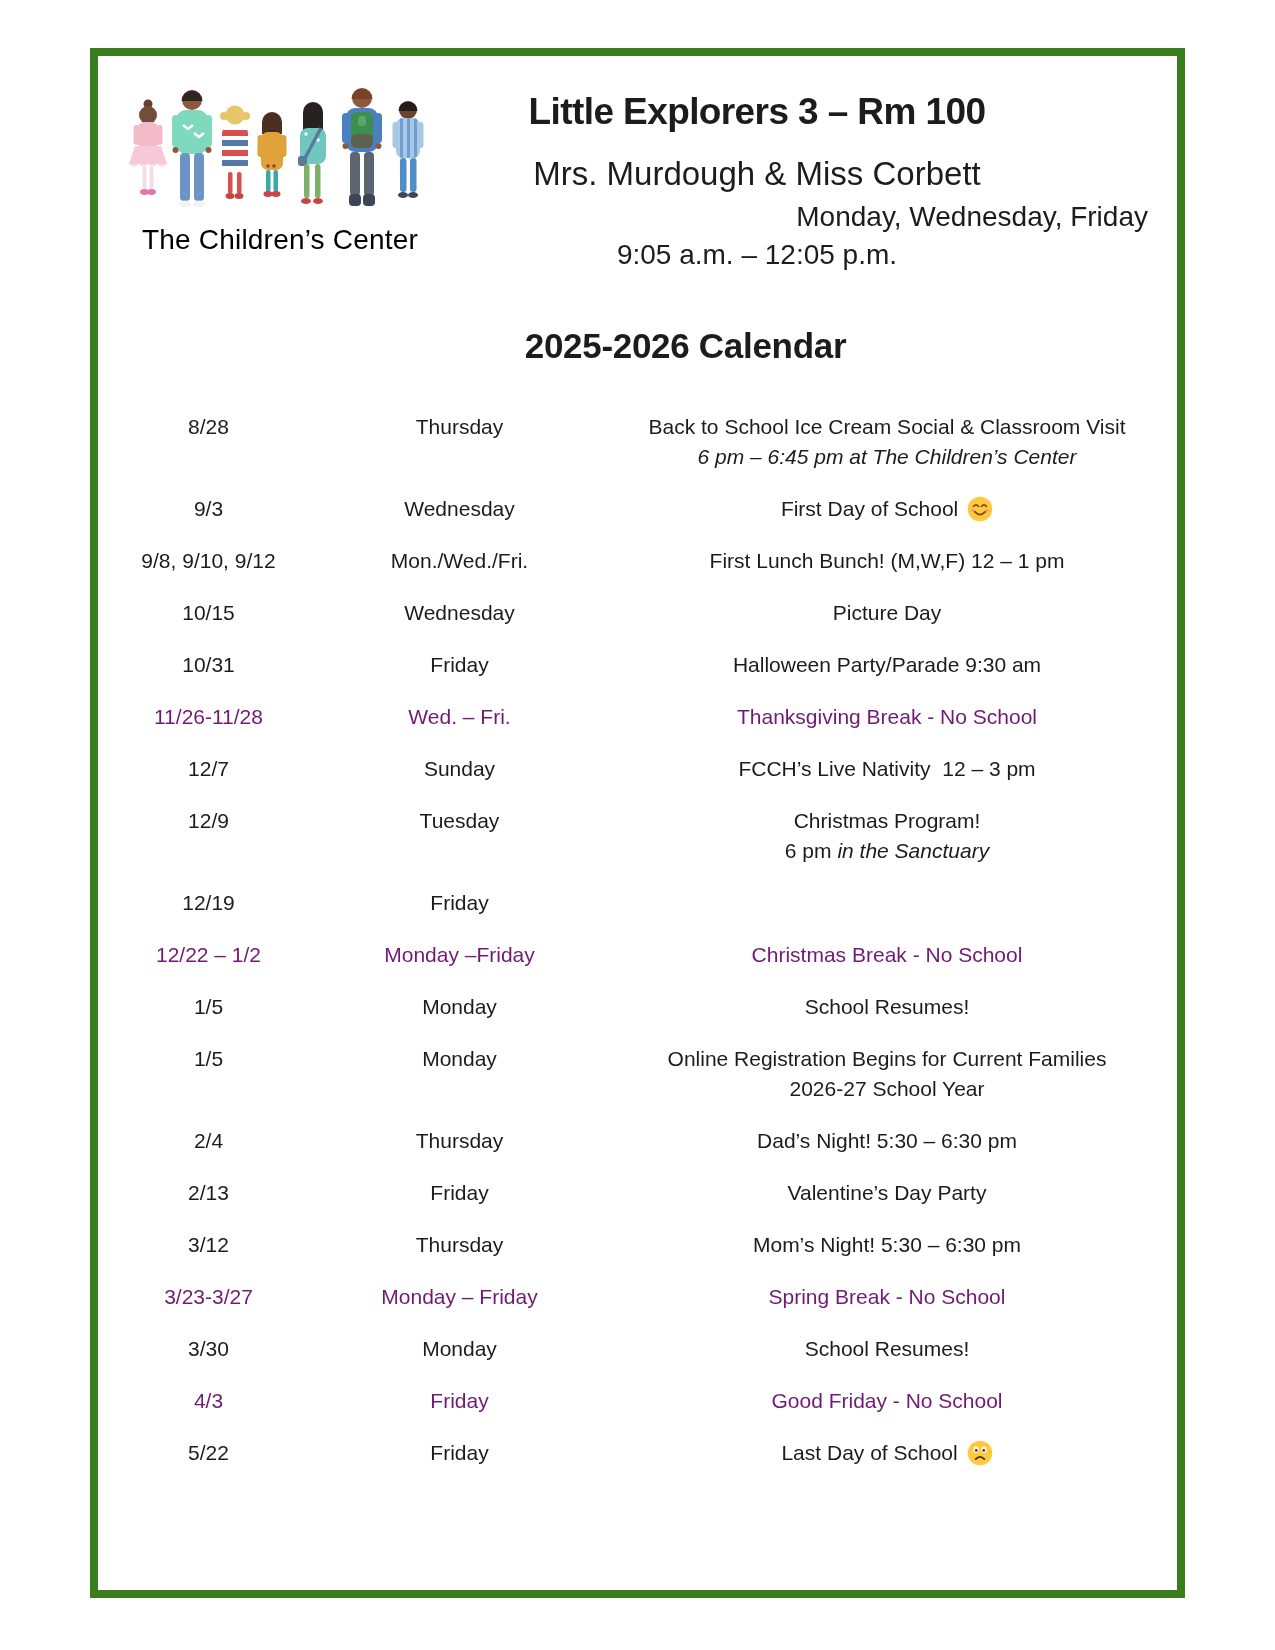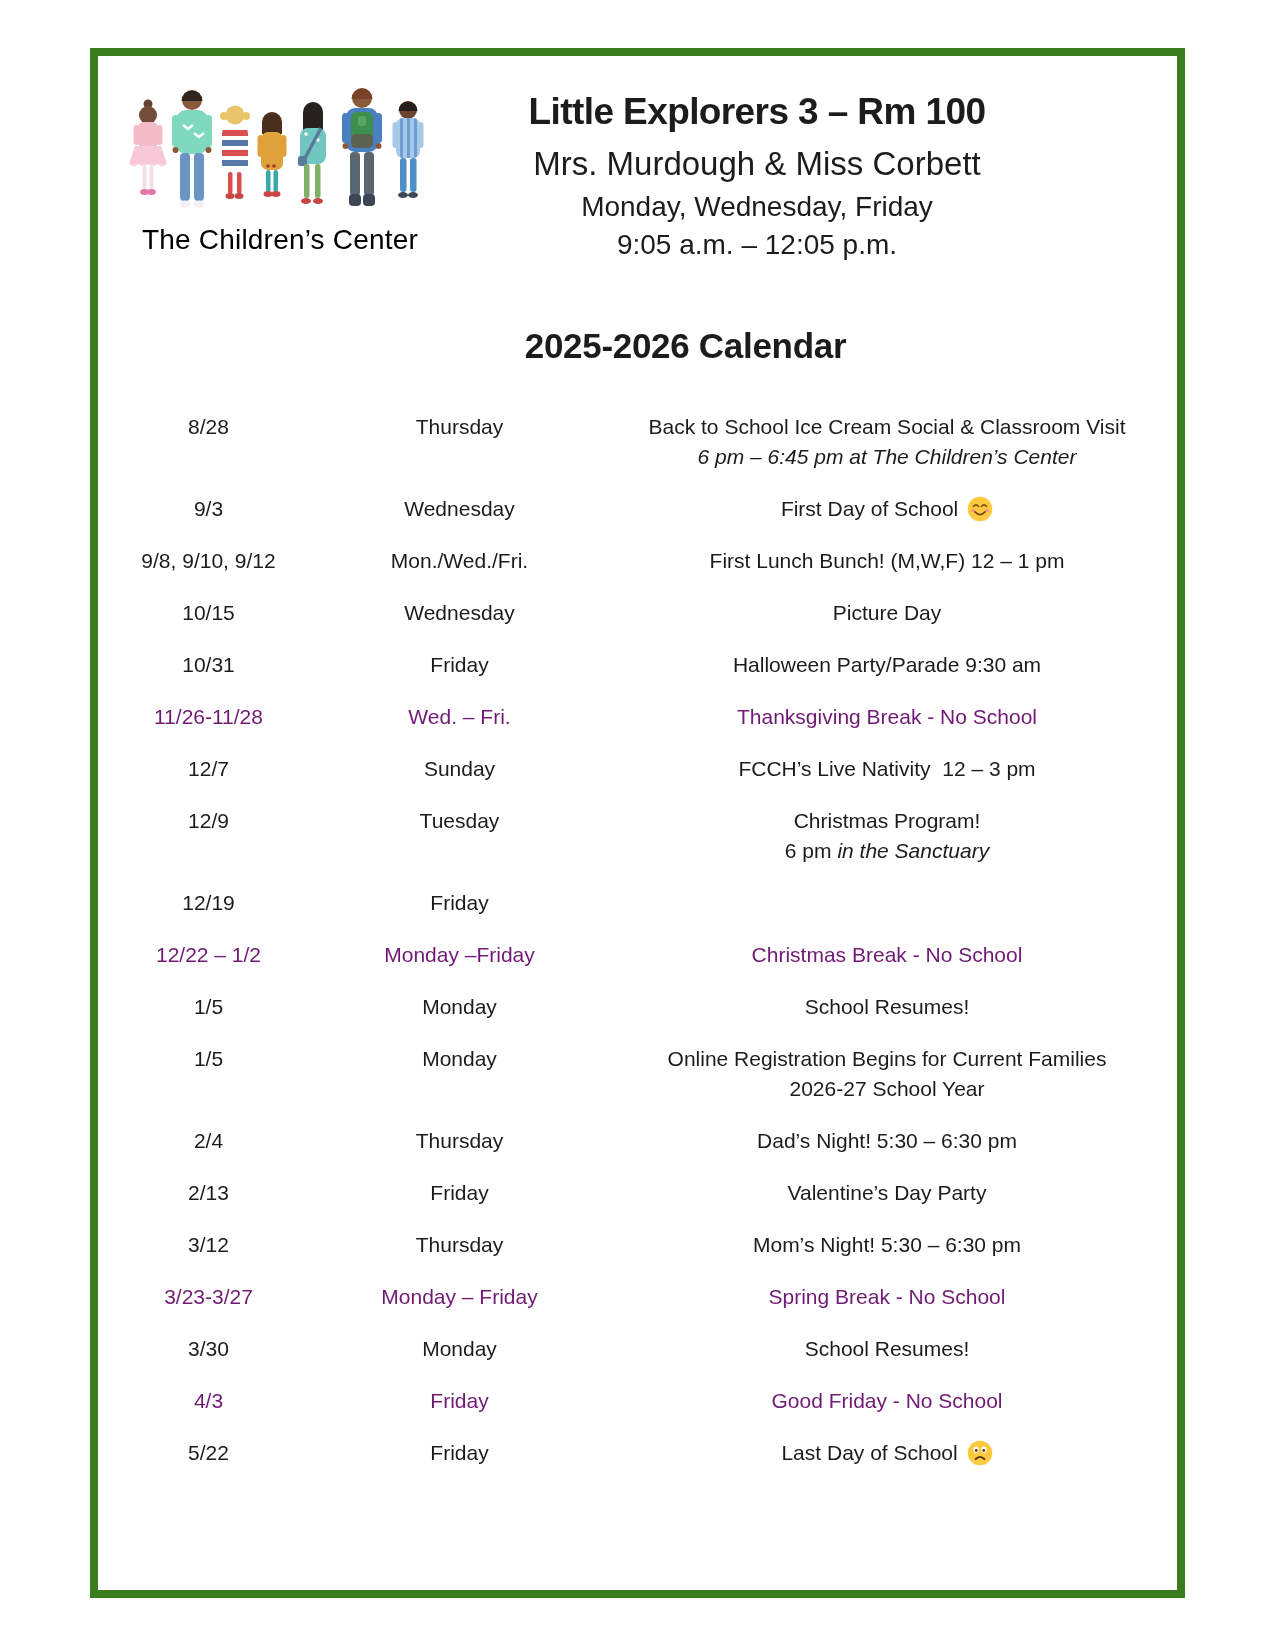--- a/index.html
+++ b/index.html
@@ -13,22 +13,22 @@
     width:1079px; height:1534px;
     border:8px solid #3a7d1e;
   }
   
   .logo { position:absolute; left:14px; top:14px; width:336px; text-align:center; }
   .logo svg.kids { width:320px; height:152px; display:block; margin:0 auto; }
   .logo .org { font-size:28px; color:#000000; margin-top:2px; letter-spacing:0.2px; }
   
   .titleblock { position:absolute; left:268px; top:34px; width:782px; text-align:center; }
   .titleblock .t1 { font-size:37px; font-weight:bold; letter-spacing:-0.6px; line-height:1.2; }
-  .titleblock .t2 { font-size:33px; margin-top:10px; line-height:1.2; }
-  .titleblock .t3 { font-size:28px; margin-top:6px; line-height:1.2; }
+  .titleblock .t2 { font-size:33px; margin-top:20px; line-height:1.2; }
+  .titleblock .t3 { font-size:28px; margin-top:6px; line-height:1.2;text-align:right; }
   .titleblock .t4 { font-size:28px; margin-top:4px; line-height:1.2; }
   
   .calendar-title {
     position:absolute; left:0; top:270px; width:100%;
     text-align:center; font-size:35px; font-weight:bold; letter-spacing:-0.3px;padding-left:48px;
   }
   
   .events { position:absolute; left:3px; top:356px; width:1070px;text-align:center; }
   .event-row {
     display:grid; grid-template-columns:215px 287px 1fr;

